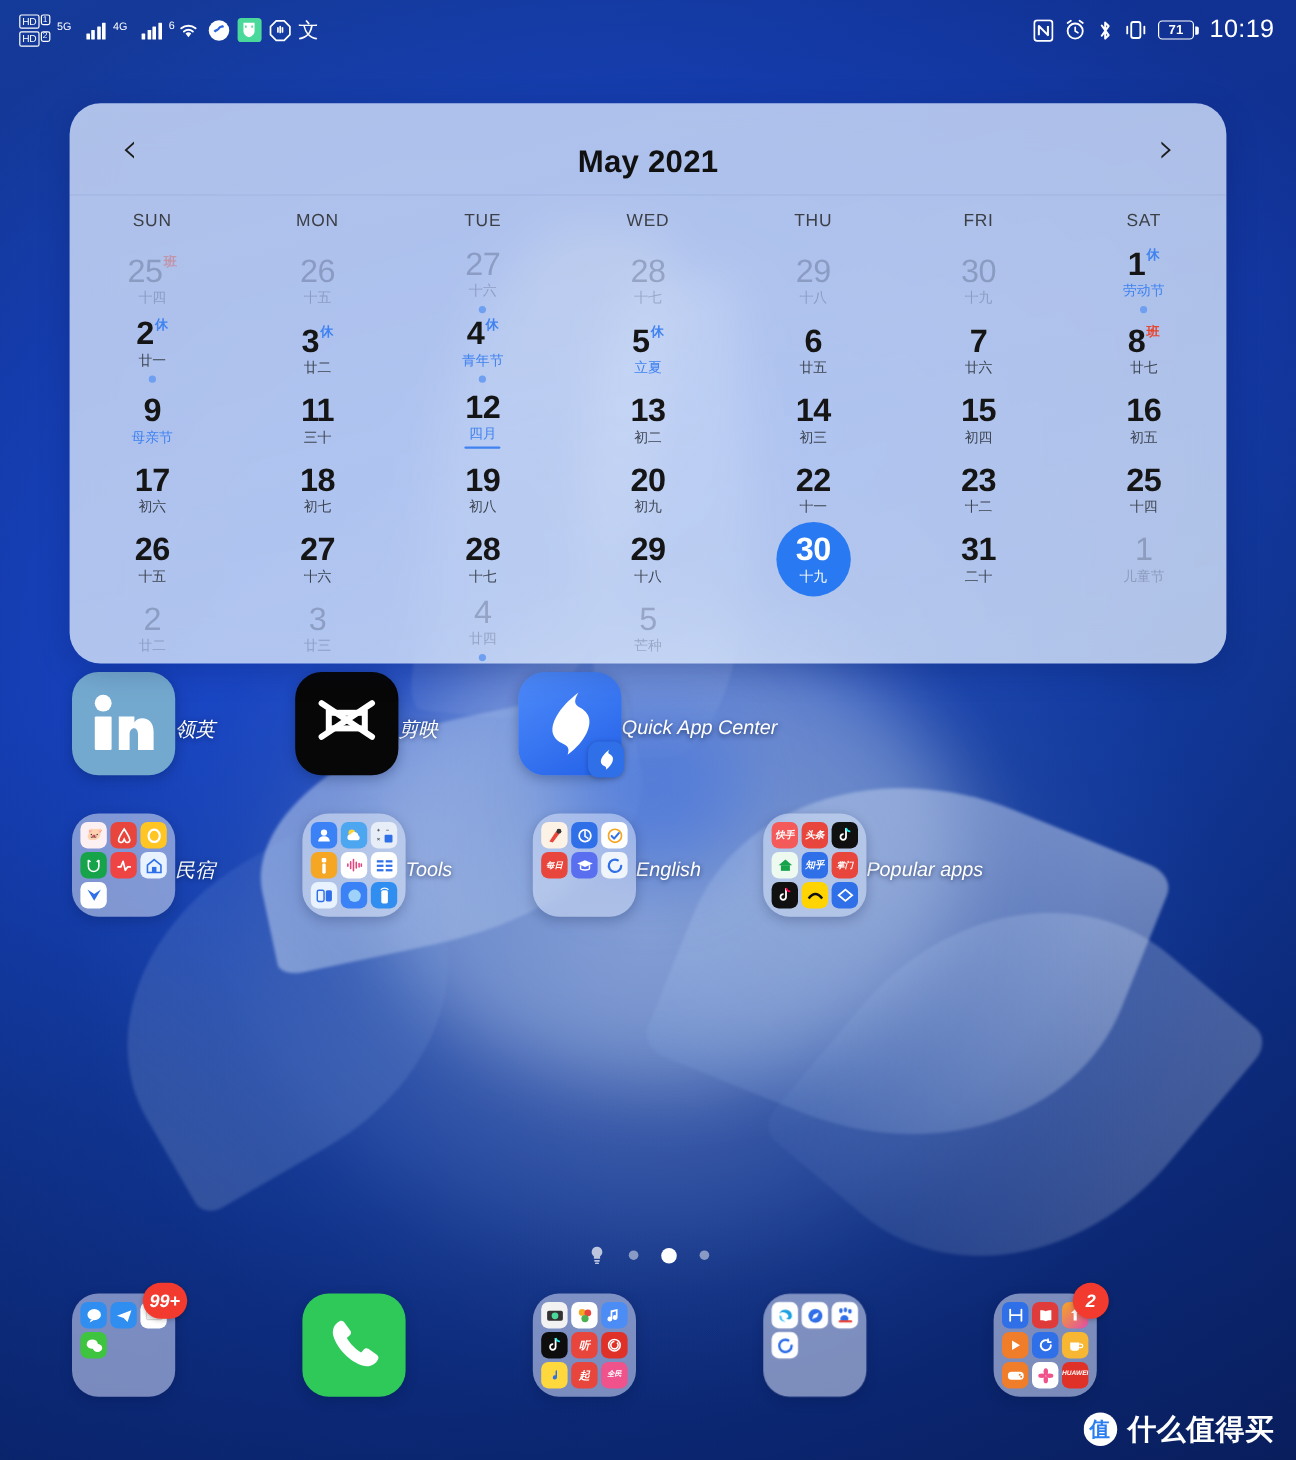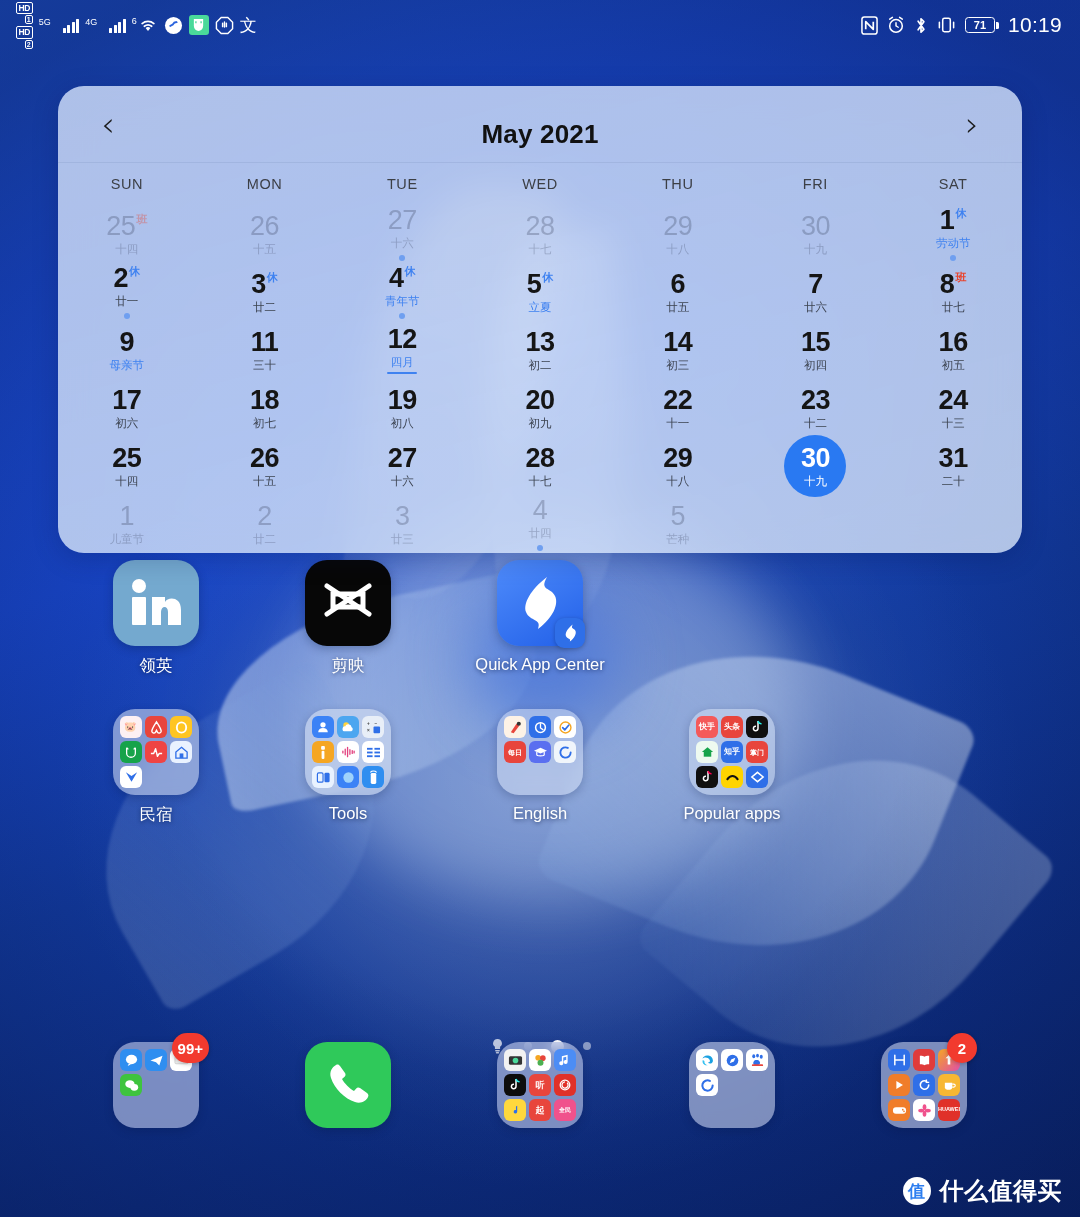--- a/index.html
+++ b/index.html
@@ -42,22 +42,22 @@
   .statusbar {
     position: absolute; top: 0; left: 0; right: 0; height: 50px;
     display: flex; align-items: center; justify-content: space-between;
     padding: 0 18px 0 16px;
     color: #fff; z-index: 40;
   }
   .sb-left, .sb-right { display: flex; align-items: center; gap: 6px; }
   .sb-right { gap: 9px; }
   .hd-stack { display: flex; flex-direction: column; gap: 2px; }
   .hd-chip {
-    display: flex; align-items: flex-end; gap: 1px;
-    font-size: 9px; font-weight: 700; line-height: 1; flex-direction: column;
+    display: flex; align-items: flex-start; gap: 1px;
+    font-size: 9px; font-weight: 400; line-height: 1;
   }
   .hd-box {
     border: 1.4px solid #fff; border-radius: 2px;
     padding: 1px 1.5px; font-size: 8.5px; letter-spacing: -.3px;
   }
   .hd-num { font-size: 7px; border: 1.2px solid #fff; border-radius: 2px; padding: 0 1px; }
   .sig-wrap { display: flex; align-items: flex-end; gap: 13px; }
   .sig-g { font-size: 9px; line-height: 1; align-self: flex-start; margin-right: -1px; }
   .bars { display: flex; align-items: flex-end; gap: 1.5px; height: 15px; }
   .bars i { display: block; width: 3px; background: #fff; border-radius: .5px; }
@@ -149,21 +149,21 @@
   .cell .uline {
     width: 30px; height: 2px; background: #3f82f0; border-radius: 1px; margin-top: 2px;
   }
 
   
   .apps { position: absolute; left: 0; right: 0; top: 560px; z-index: 15; }
   .app-row {
     display: grid; grid-template-columns: repeat(5, 1fr);
     padding: 0 60px;
   }
-  .app { display: flex; flex-direction: column; align-items: center; }
+  .app { display: flex; flex-direction: row; align-items: center; font-style: italic; }
   .app-label {
     margin-top: 9px; font-size: 16.5px; color: #fff; font-weight: 400;
     text-shadow: 0 1px 4px rgba(0,20,60,0.65);
     white-space: nowrap;
   }
   .icon-tile {
     width: 86px; height: 86px; border-radius: 22px;
     position: relative; overflow: visible;
     box-shadow: 0 3px 10px rgba(0,20,60,0.28);
   }
@@ -203,21 +203,21 @@
   .pager {
     position: absolute; left: 0; right: 0; top: 1038px;
     display: flex; align-items: center; justify-content: center; gap: 19px;
     z-index: 18;
   }
   .pager .dot { width: 8px; height: 8px; border-radius: 50%; background: rgba(255,255,255,0.48); }
   .pager .dot.active { width: 13px; height: 13px; background: #fff; }
 
   
   .dock {
-    position: absolute; left: 0; right: 0; top: 1042px;
+    position: absolute; left: 0; right: 0; top: 1078px;
     display: grid; grid-template-columns: repeat(5, 1fr);
     padding: 0 60px;
     z-index: 18;
   }
   .dock .app { align-items: center; }
 
   
   .watermark {
     position: absolute; right: 18px; bottom: 10px;
     display: flex; align-items: center; gap: 9px;
@@ -525,26 +525,20 @@
         <div class="lun">十一</div>
       </div>
       <div class="cell">
         <div class="numrow">
           <span class="num">23</span>
         </div>
         <div class="lun">十二</div>
       </div>
       <div class="cell">
         <div class="numrow">
-          <span class="num">24</span>
-        </div>
-        <div class="lun">十三</div>
-      </div>
-      <div class="cell">
-        <div class="numrow">
           <span class="num">25</span>
         </div>
         <div class="lun">十四</div>
       </div>
       <div class="cell">
         <div class="numrow">
           <span class="num">26</span>
         </div>
         <div class="lun">十五</div>
       </div>

